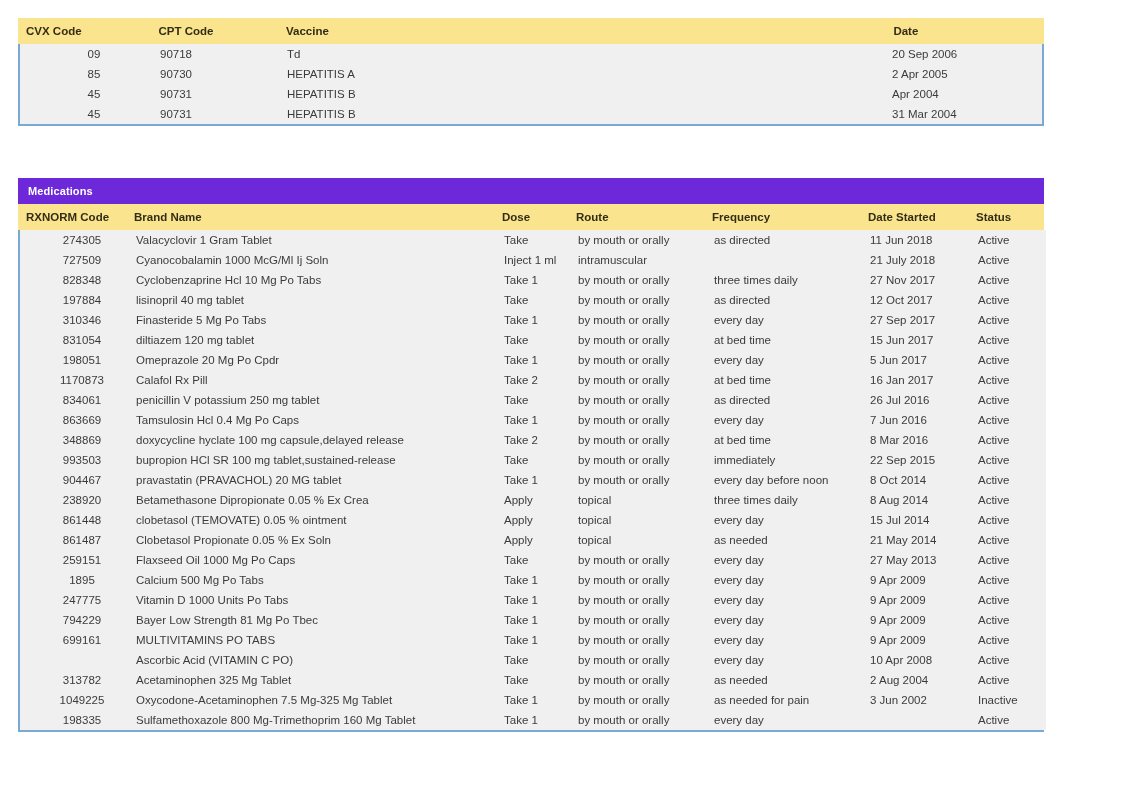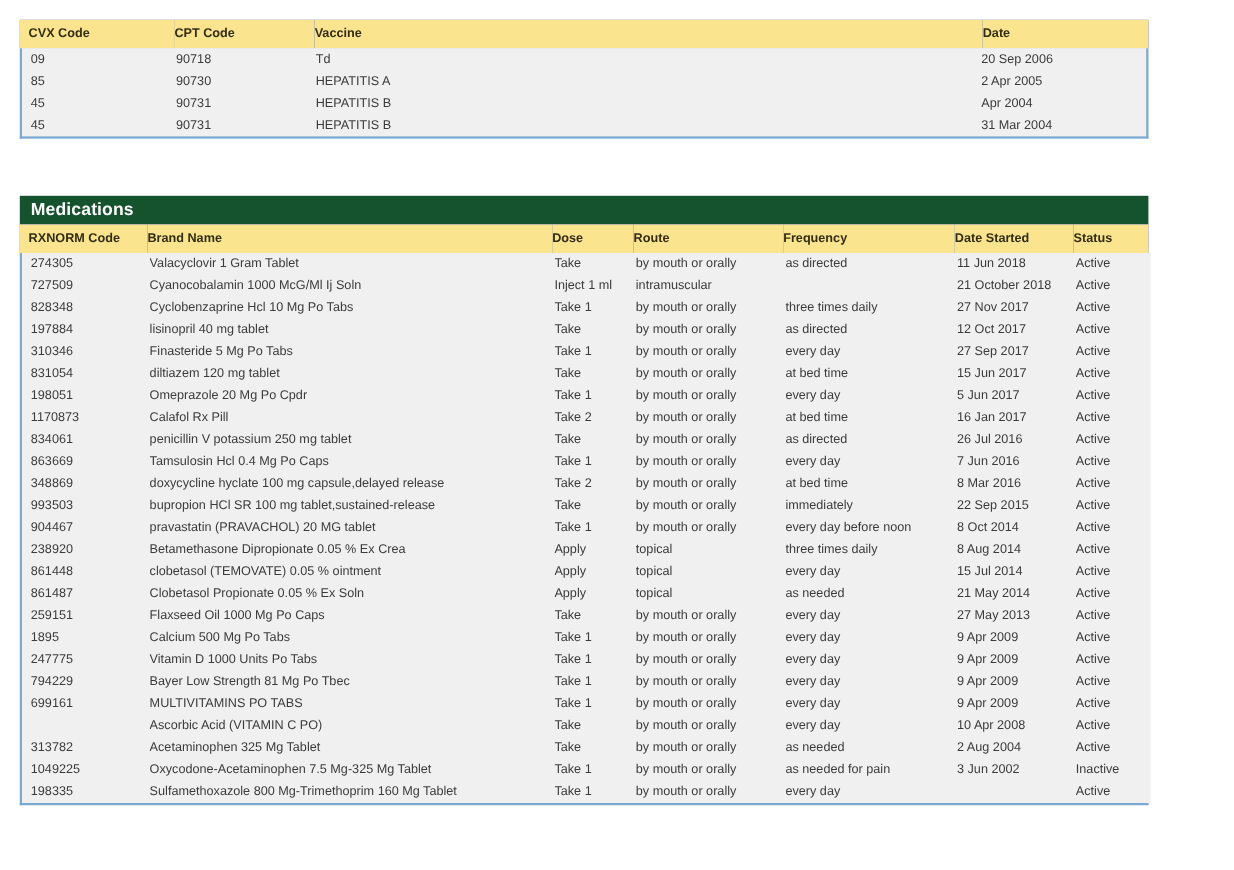--- a/index.html
+++ b/index.html
@@ -22,24 +22,24 @@
     height: 791px;
   }
 
   
   .panel {
     position: absolute;
     box-sizing: border-box;
   }
 
   .section-title {
-    background: #14532d;
+    background: #6d28d9;
     color: #ffffff;
     font-weight: bold;
-    font-size: 16px;
+    font-size: 11px;
     padding: 6px 0 6px 10px;
     letter-spacing: 0.1px;
     line-height: 14px;
   }
 
   table.grid {
     border-collapse: collapse;
     width: 100%;
     table-layout: fixed;
   }
@@ -103,21 +103,21 @@
   }
 
   .med-c0 { width: 116px; padding-left: 8px !important; }
   .med-c1 { width: 368px; }
   .med-c2 { width: 74px; }
   .med-c3 { width: 136px; }
   .med-c4 { width: 156px; }
   .med-c5 { width: 108px; }
   .med-c6 { width: 68px; }
 
-  .pad-l8 { padding-left: 8px !important; }
+  .pad-l8 { padding-left: 8px !important; text-align: center; }
 </style>
 </head>
 <body>
 
 <div class="page">
 
   <div class="panel" id="immunizations-panel">
     <div class="head-wrap">
       <table class="grid">
         <colgroup>
@@ -220,21 +220,21 @@
               <td>as directed</td>
               <td>11 Jun 2018</td>
               <td>Active</td>
             </tr>
             <tr>
               <td class="pad-l8">727509</td>
               <td>Cyanocobalamin 1000 McG/Ml Ij Soln</td>
               <td>Inject 1 ml</td>
               <td>intramuscular</td>
               <td></td>
-              <td>21 October 2018</td>
+              <td>21 July 2018</td>
               <td>Active</td>
             </tr>
             <tr>
               <td class="pad-l8">828348</td>
               <td>Cyclobenzaprine Hcl 10 Mg Po Tabs</td>
               <td>Take 1</td>
               <td>by mouth or orally</td>
               <td>three times daily</td>
               <td>27 Nov 2017</td>
               <td>Active</td>

